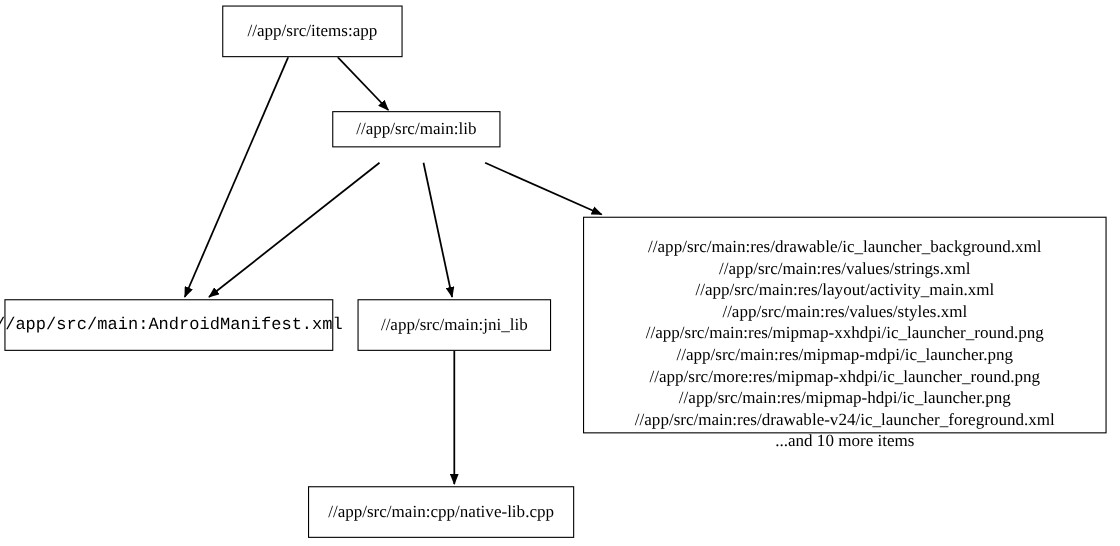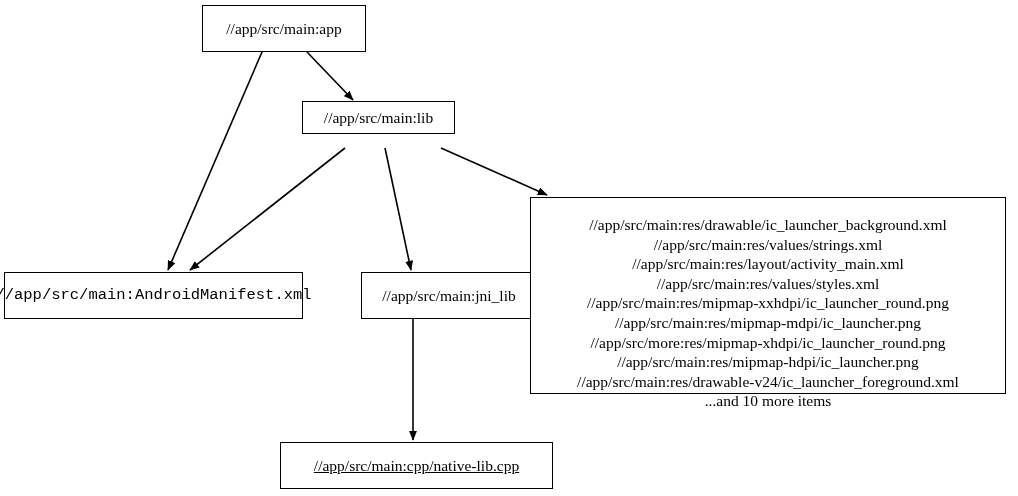--- a/index.html
+++ b/index.html
@@ -47,23 +47,23 @@
   .node-multiline .res-line {
     display: block;
     text-align: center;
     white-space: nowrap;
   }
 
   
   #node-app        { left: 202px; top: 5px;   width: 164px; height: 47px; }
   #node-lib        { left: 302px; top: 101px; width: 153px; height: 33px; }
   #node-manifest   { left: 4px;   top: 272px; width: 299px; height: 47px; font-family: Liberation Mono, monospace; }
-  #node-jni        { left: 325px; top: 272px; width: 176px; height: 47px; margin-left: 36px; }
+  #node-jni        { left: 325px; top: 272px; width: 176px; height: 47px; }
   #node-res        { left: 530px; top: 197px; width: 476px; height: 197px; }
-  #node-cpp        { left: 280px; top: 442px; width: 273px; height: 47px; text-decoration: underline; }
+  #node-cpp        { left: 280px; top: 442px; width: 242px; height: 47px; }
 </style>
 </head>
 <body>
 
 <div id="graph">
 
   <svg class="edge-layer" width="1018" height="496" viewBox="0 0 1018 496">
     <defs>
       <marker id="arrowhead" markerWidth="10" markerHeight="8" refX="9.2" refY="4" orient="auto" markerUnits="userSpaceOnUse">
         <path d="M0,0 L10,4 L0,8 z" fill="#000000"></path>
@@ -76,21 +76,21 @@
 
     <line x1="345" y1="148" x2="190" y2="270" stroke="#000000" stroke-width="1.6" marker-end="url(#arrowhead)"></line>
 
     <line x1="385" y1="148" x2="411" y2="270" stroke="#000000" stroke-width="1.6" marker-end="url(#arrowhead)"></line>
 
     <line x1="441" y1="148" x2="547" y2="195" stroke="#000000" stroke-width="1.6" marker-end="url(#arrowhead)"></line>
 
     <line x1="413" y1="319" x2="413" y2="440" stroke="#000000" stroke-width="1.6" marker-end="url(#arrowhead)"></line>
   </svg>
 
-  <div class="node" id="node-app">//app/src/main:app</div>
+  <div class="node" id="node-app">//app/src/items:app</div>
 
   <div class="node" id="node-lib">//app/src/main:lib</div>
 
   <div class="node" id="node-manifest">//app/src/main:AndroidManifest.xml</div>
 
   <div class="node" id="node-jni">//app/src/main:jni_lib</div>
 
   <div class="node node-multiline" id="node-res">
     <span class="res-line">//app/src/main:res/drawable/ic_launcher_background.xml</span>
     <span class="res-line">//app/src/main:res/values/strings.xml</span>

